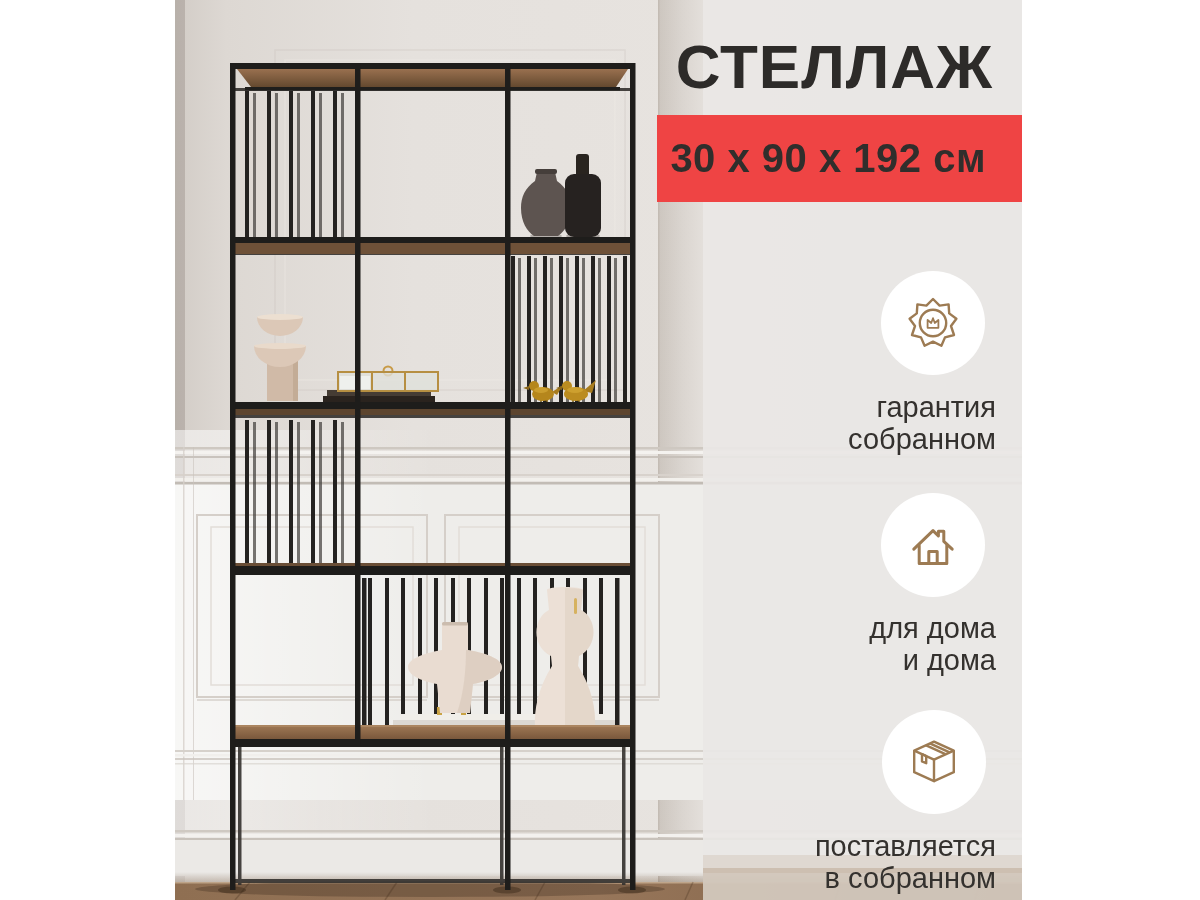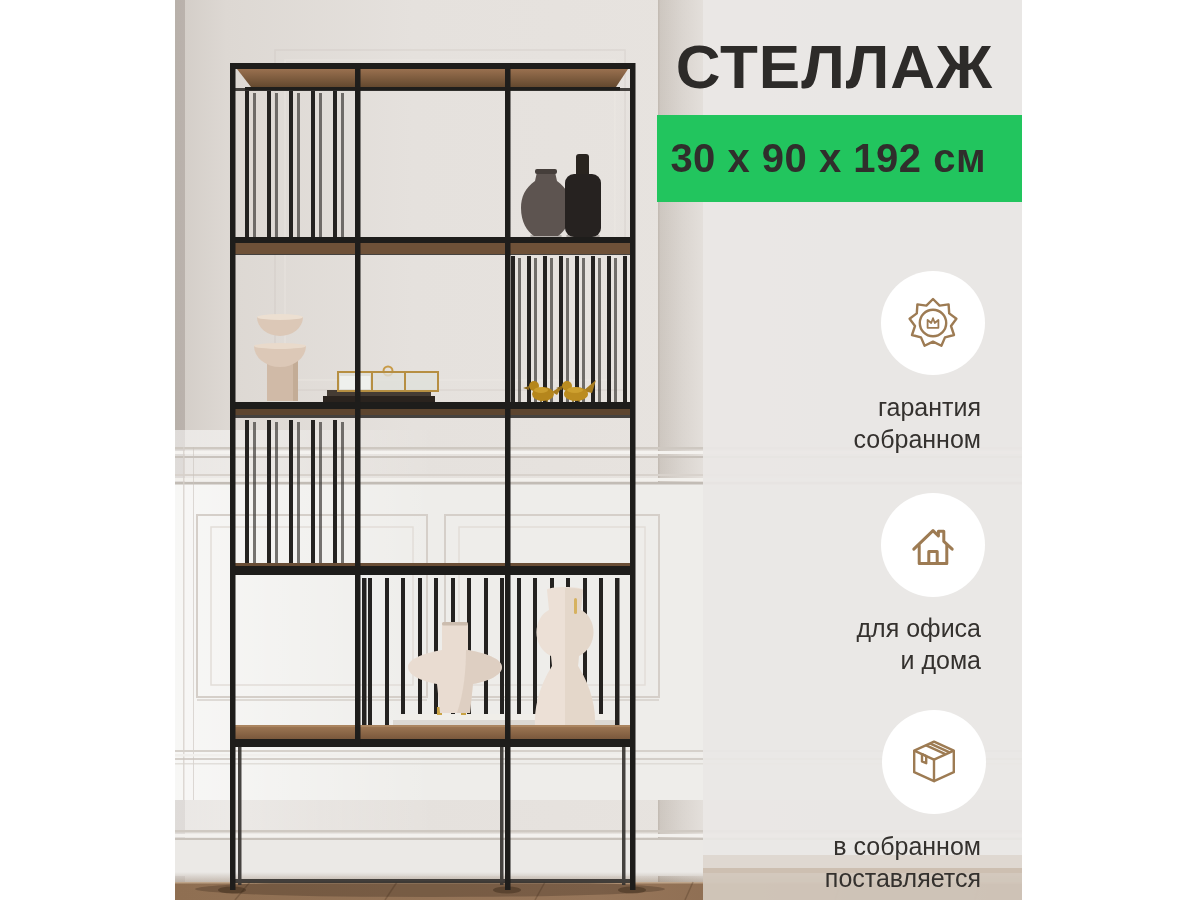--- a/index.html
+++ b/index.html
@@ -6,38 +6,38 @@
   body{font-family:"Liberation Sans","DejaVu Sans",sans-serif;background:#fff;}
   .stage{position:relative;width:1200px;height:900px;background:#ffffff;overflow:hidden;}
   .photo-svg{position:absolute;left:175px;top:0;width:847px;height:900px;display:block;}
   .product-title{
     position:absolute;top:34px;right:207px;
     font-size:62px;font-weight:700;letter-spacing:1px;
     color:#2d2b29;line-height:66px;white-space:nowrap;
   }
   .dims-band{
     position:absolute;left:657px;top:115px;width:365px;height:87px;
-    background:#22c55e;display:flex;align-items:center;justify-content:flex-end;
+    background:#ef4444;display:flex;align-items:center;justify-content:flex-end;
     padding:0;box-sizing:border-box;
   }
   .dims-text{
     font-size:40px;font-weight:700;color:#302e2c;margin-right:36px;
     letter-spacing:0.5px;white-space:nowrap;
   }
   .badge-circle{
     position:absolute;width:104px;height:104px;border-radius:50%;
     background:#ffffff;display:flex;align-items:center;justify-content:center;
   }
   .badge-circle svg{width:60px;height:60px;}
   .b1{left:881px;top:271px;}
   .b2{left:881px;top:493px;}
   .b3{left:882px;top:710px;}
   .feature-label{
-    position:absolute;right:219px;text-align:right;
-    font-size:25px;line-height:32px;color:#34312e;font-weight:400;
+    position:absolute;right:204px;text-align:right;
+    font-size:29px;line-height:32px;color:#34312e;font-weight:400;
     white-space:nowrap;
   }
   .l1{top:391px;}
   .l2{top:612px;}
   .l3{top:830px;}
 </style>
 </head>
 <body>
 
 <div class="stage">
@@ -348,31 +348,31 @@
   </div>
 
   <div class="badge-circle b2">
     <svg viewBox="0 0 100 100" fill="none" stroke="#9d7b53" stroke-width="5" stroke-linejoin="round" stroke-linecap="round">
       <path d="M27,51 V81 H73 V51"></path>
       <path d="M18,57 L50,26 L59,35 L59,27 L68,27 L68,44 L82,57"></path>
       <path d="M43,81 V61 H57 V81"></path>
     </svg>
   </div>
   <div class="feature-label l2">
-    <div>для офиса</div>
+    <div>для дома</div>
     <div>и дома</div>
   </div>
 
   <div class="badge-circle b3">
     <svg viewBox="0 0 100 100" fill="none" stroke="#9d7b53" stroke-width="4" stroke-linejoin="round">
       <path d="M50,16 L83,31 L50,46 L17,31 Z"></path>
       <path d="M17,31 V67 L50,82 V46"></path>
       <path d="M83,31 V67 L50,82"></path>
       <path d="M36,22 L69,37 M43,19 L76,34"></path>
       <path d="M30,37 L30,49 L37,52 L37,40 Z"></path>
     </svg>
   </div>
   <div class="feature-label l3">
+    <div>поставляется</div>
     <div>в собранном</div>
-    <div>поставляется</div>
   </div>
 
 </div>
 
 </body></html>

